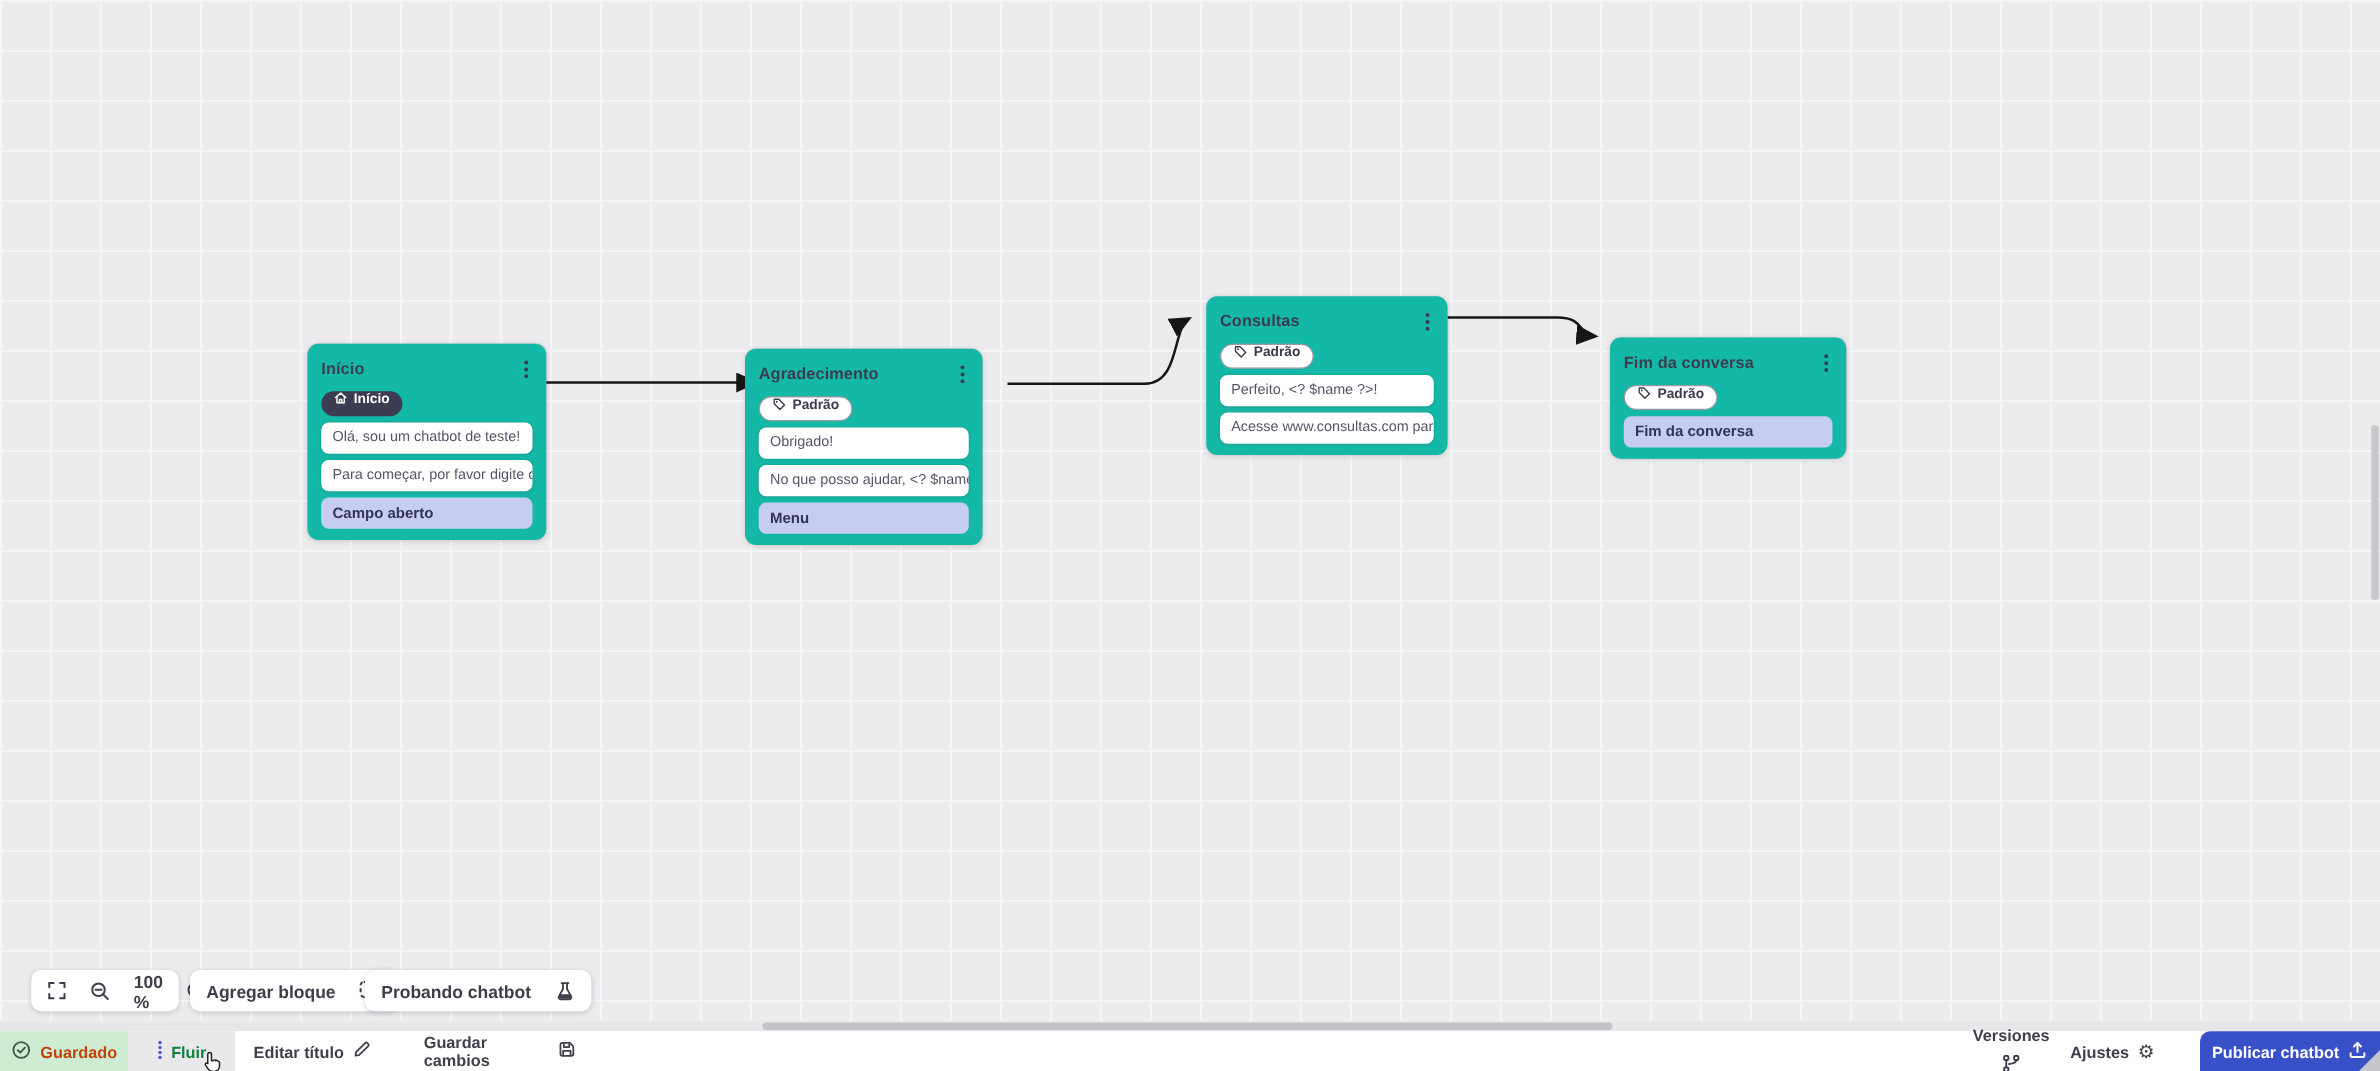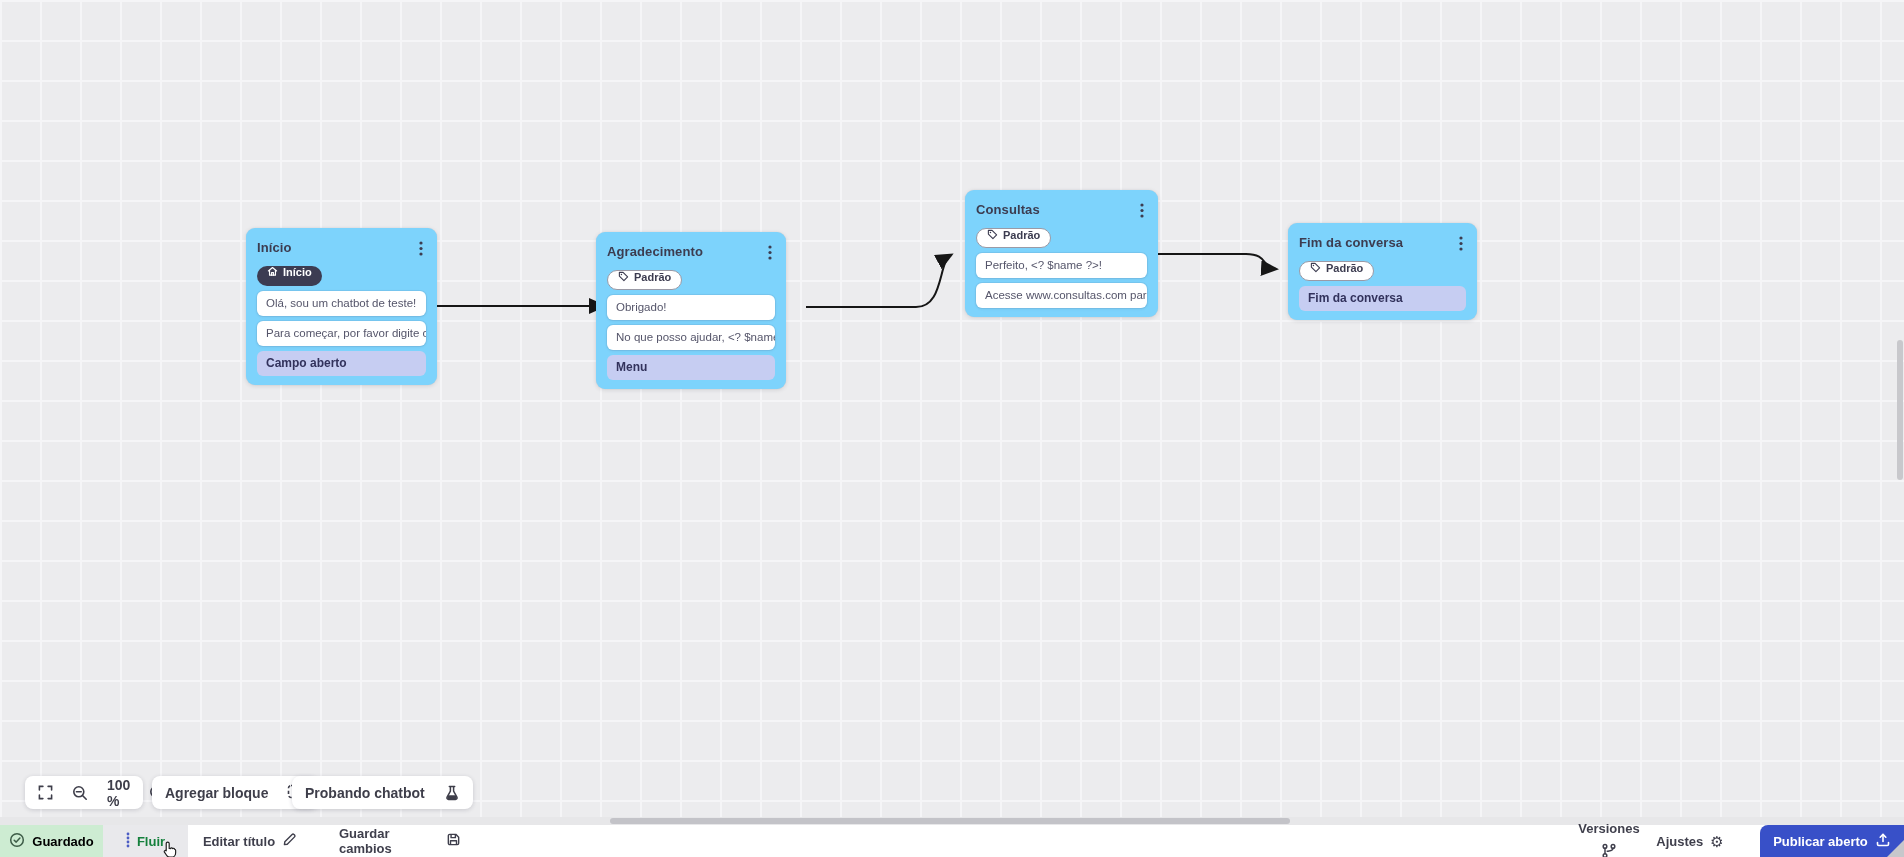--- a/index.html
+++ b/index.html
@@ -17,23 +17,24 @@
       linear-gradient(to right, #f5f5f7 2px, transparent 2px),
       linear-gradient(to bottom, #f5f5f7 2px, transparent 2px);
     background-size:40px 40px;
   }
   
   svg.edges { position:absolute; left:0; top:0; z-index:2; }
   .edge { stroke:#161616; stroke-width:2; fill:none; }
   
   .node {
     position:absolute; z-index:3;
-    background:#7dd3fc; border-radius:9px;
+    background:#14b8a6; border-radius:9px;
     box-shadow:0 1px 4px rgba(40,40,60,.14), 0 0 1px rgba(40,40,60,.12);
     padding:12px 11px 9px 11px;
+    margin-top:47px;
   }
   .node-header { display:flex; justify-content:space-between; align-items:flex-start; height:17px; }
   .node-title { font-size:13px; font-weight:700; color:#3c3c50; letter-spacing:.1px; }
   .kebab { display:inline-flex; padding:1px 3px; cursor:pointer; }
   .badge {
     display:inline-flex; align-items:flex-start; gap:5px;
     margin-top:9px; height:20px; padding:0 10px;
     border-radius:11px; font-size:11px; font-weight:700;
   }
   .badge-dark { background:#3c3c52; color:#fff; }
@@ -61,21 +62,21 @@
   
   .hscroll-track { position:absolute; left:0; right:0; top:817px; height:8px; background:#e7e7e9; z-index:4; }
   .hscroll-thumb { position:absolute; left:610px; top:1px; width:680px; height:6px; border-radius:3px; background:#c3c3c8; }
   .vscroll-thumb { position:absolute; right:1px; top:340px; width:6px; height:140px; border-radius:3px; background:#c8c8cc; z-index:4; }
   
   .bottombar {
     position:absolute; left:0; right:0; bottom:0; height:32px;
     background:#fff; z-index:10;
   }
   .bb-seg { position:absolute; top:0; height:32px; display:flex; align-items:center; justify-content:center; gap:7px; font-size:13px; font-weight:600; color:#3f3f4c; }
-  .bb-guardado { left:0; width:103px; background:#cdecd2; color:#000000; }
+  .bb-guardado { left:0; width:103px; background:#cdecd2; color:#c2410c; }
   .bb-fluir   { left:103px; width:85px; background:#e9e9ec; color:#15803d; cursor:pointer; }
   .bb-edit    { left:200px; width:100px; cursor:pointer; }
   .bb-save    { left:339px; width:122px; cursor:pointer;gap:16px; }
   .bb-versions{ left:1568px; width:82px; cursor:pointer;flex-direction:column; }
   .bb-settings{ left:1656px; width:68px; cursor:pointer; }
   .bb-publish {
     left:1760px; width:144px; background:#3850c8; color:#fff;
     border-radius:8px 0 0 0; font-weight:700; cursor:pointer;
   }
   .gear-glyph { font-size:15px; line-height:15px; color:#3f3f4c; }
@@ -308,21 +309,21 @@
         </svg>
     </span>
   </div>
 
   <div class="bb-seg bb-settings">
     <span>Ajustes</span>
     <span class="gear-glyph">⚙</span>
   </div>
 
   <div class="bb-seg bb-publish">
-    <span>Publicar aberto</span>
+    <span>Publicar chatbot</span>
     <span class="ico">
       <svg width="16" height="16" viewBox="0 0 16 16" fill="none" stroke="#fff" stroke-width="1.6" stroke-linecap="round" stroke-linejoin="round">
           <path d="M8 9.5 V2.6"></path>
           <path d="M5.2 5.2 L8 2.4 L10.8 5.2"></path>
           <path d="M2.5 10.5 V12.3 C2.5 13 3 13.5 3.7 13.5 H12.3 C13 13.5 13.5 13 13.5 12.3 V10.5"></path>
         </svg>
     </span>
   </div>
 </div>
 

